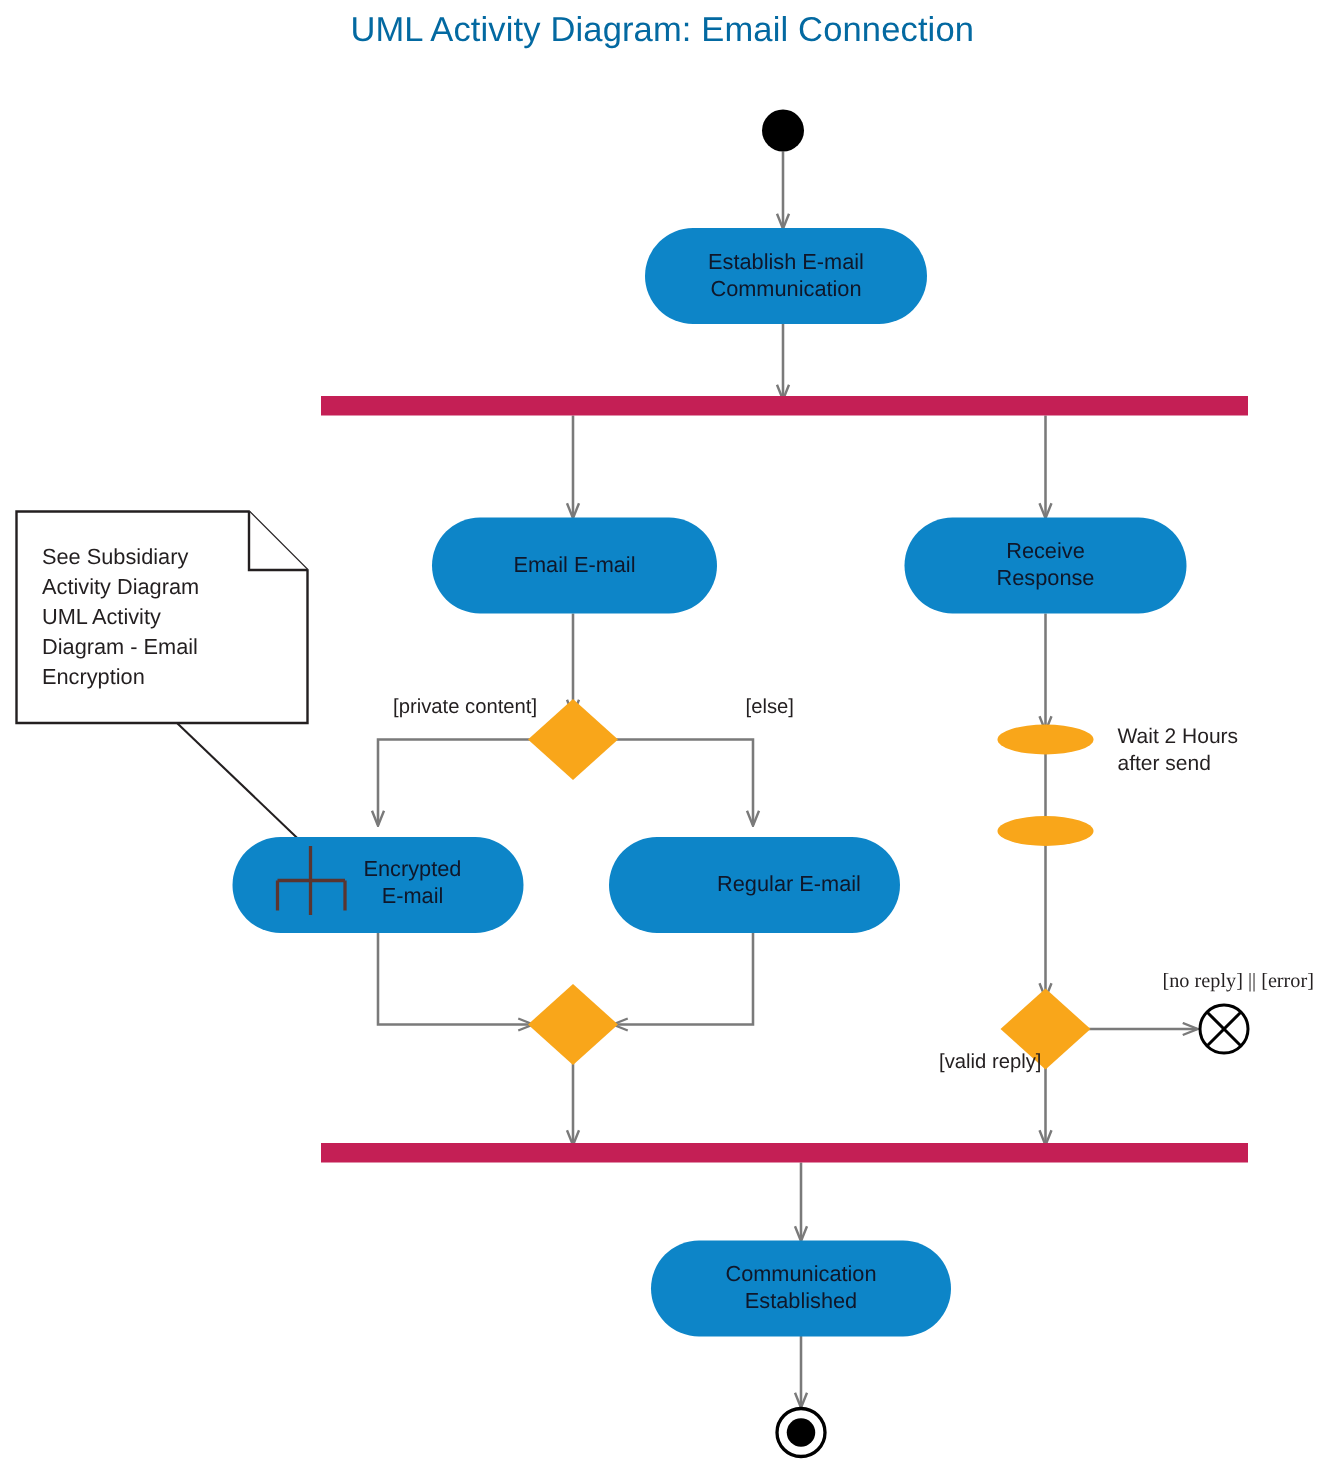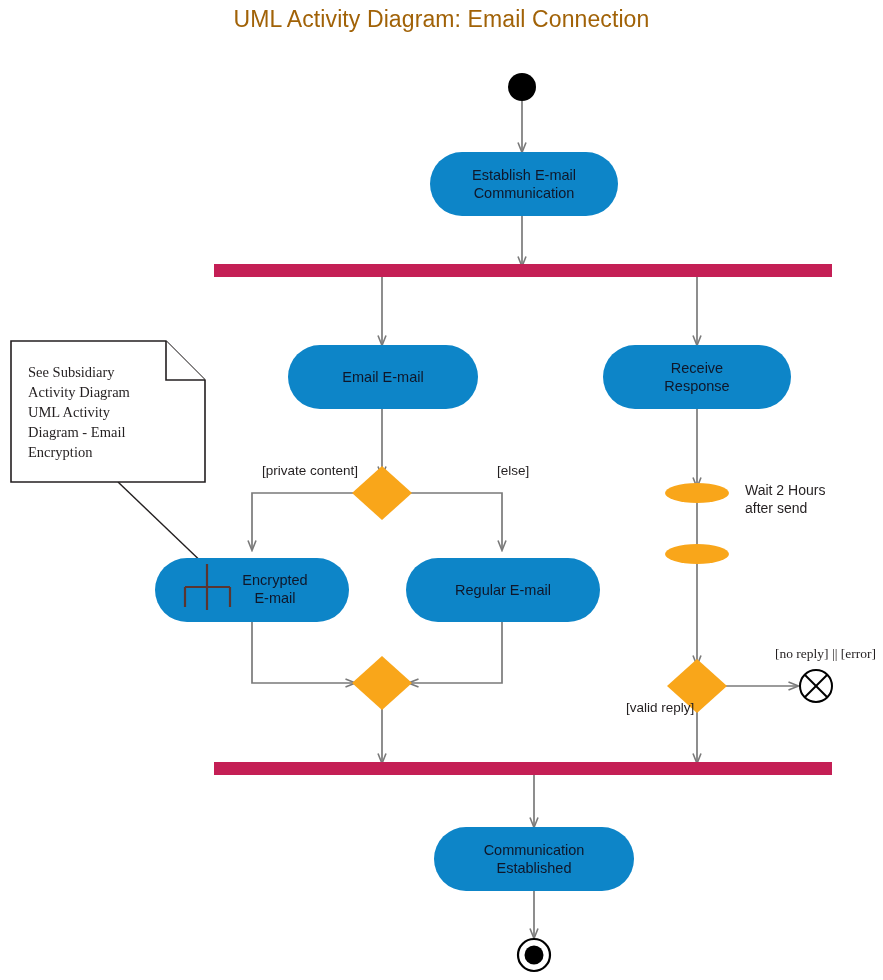--- a/index.html
+++ b/index.html
@@ -21,21 +21,21 @@
     width: 883px;
     height: 980px;
   }
   .diagram-title {
     position: absolute;
     left: 0;
     top: 6px;
     width: 883px;
     text-align: center;
     font-size: 23px;
-    color: #a16207;
+    color: #0369a1;
     letter-spacing: 0.1px;
   }
   svg.canvas {
     position: absolute;
     left: 0;
     top: 0;
     width: 883px;
     height: 980px;
   }
   .node-label {
@@ -54,21 +54,20 @@
     line-height: 17px;
     white-space: pre-line;
     margin-left: 36px;
   }
   .note-text {
     position: absolute;
     color: #231f20;
     font-size: 14.5px;
     line-height: 20px;
     white-space: pre-line;
-    font-family: Liberation Serif, serif;
   }
   .wait-label {
     position: absolute;
     color: #231f20;
     font-size: 14px;
     line-height: 18px;
     text-align: center;
     white-space: pre-line;
   }
 </style>
@@ -180,21 +179,21 @@
 Communication</div>
 
   <div class="node-label" style="left:288px; top:368px; width:190px;">Email E-mail</div>
 
   <div class="node-label" style="left:195px; top:571px; width:160px;">Encrypted
 E-mail</div>
 
   <div class="node-label" style="left:603px; top:359px; width:188px;">Receive
 Response</div>
 
-  <div class="node-label" style="left:406px; top:581px; width:194px;">Regular E-mail</div>
+  <div class="node-label" style="left:406px; top:581px; width:194px;padding-left:23px;">Regular E-mail</div>
 
   <div class="node-label" style="left:434px; top:841px; width:200px;">Communication
 Established</div>
 
   <div class="guard-label" style="left:226px; top:462px;">[private content]</div>
 
   <div class="guard-label" style="left:461px; top:462px;">[else]</div>
 
   <div class="guard-label" style="left:590px; top:699px;">[valid reply]</div>
 

